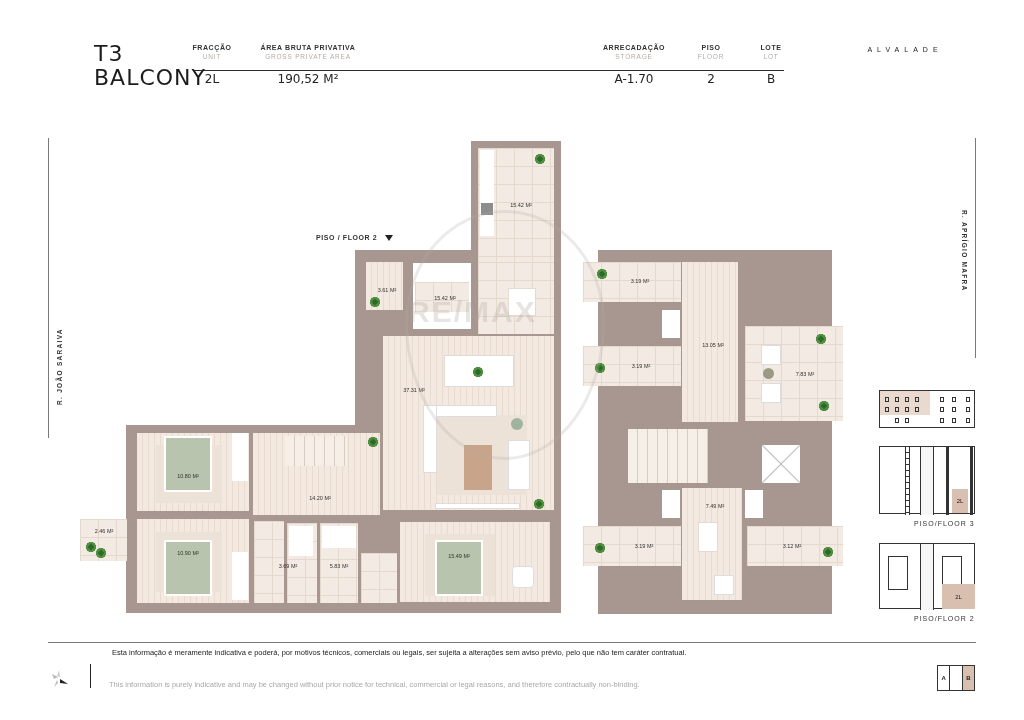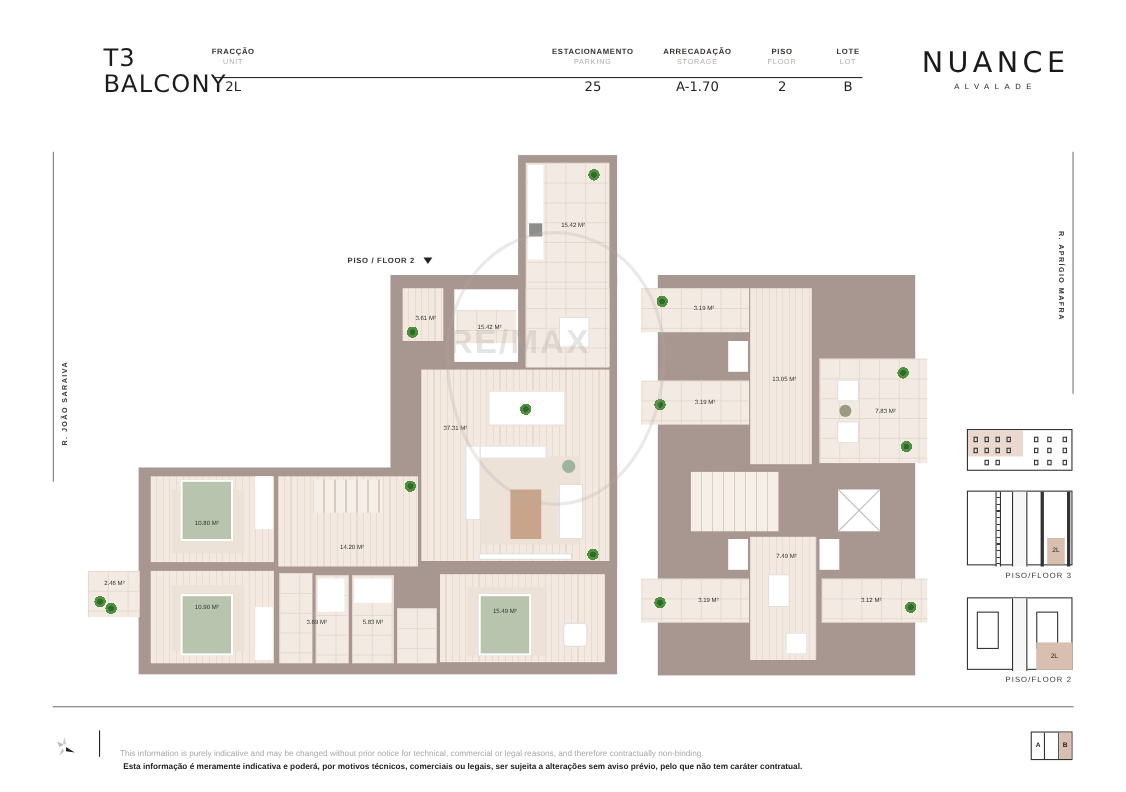--- a/index.html
+++ b/index.html
@@ -51,21 +51,21 @@
   
   .key { position: absolute; border: 1px solid #333; background: #fff; }
   .key .hl { position: absolute; background: #d9bfb0; font-size: 6px; display: flex; align-items: center; justify-content: center; }
   .key-label { position: absolute; font-size: 7px; letter-spacing: 1px; color: #333; white-space: nowrap; }
   .elev-win { position: absolute; width: 4px; height: 5px; border: 1px solid #333; }
 
   
   .footer-rule { position: absolute; left: 48px; top: 642px; width: 928px; height: 1px; background: #777; }
   .footer-logo { position: absolute; left: 48px; top: 668px; width: 20px; height: 20px; }
   .footer-sep { position: absolute; left: 90px; top: 664px; width: 1px; height: 24px; background: #222; }
-  .disc-pt { position: absolute; left: 112px; top: 692px; font-size: 7.5px; font-weight: 700; color: #222; white-space: nowrap; }
+  .disc-pt { position: absolute; left: 112px; top: 648px; font-size: 7.5px; font-weight: 400; color: #222; white-space: nowrap; }
   .disc-en { position: absolute; left: 109px; top: 680px; font-size: 7.5px; color: #a9a9a9; white-space: nowrap; }
   .lot-box { position: absolute; left: 937px; top: 665px; width: 38px; height: 26px; border: 1px solid #333; display: flex; }
   .lot-box .cell { flex: 1; border-right: 1px solid #333; font-size: 6px; font-weight: 700; display: flex; align-items: center; justify-content: center; }
   .lot-box .cell:last-child { border-right: none; }
   .lot-box .cell.active { background: #d9bfb0; }
 </style>
 </head>
 <body>
 
 <div class="title">
@@ -73,44 +73,43 @@
   <div>BALCONY</div>
 </div>
 
 <div class="specs">
   <div class="rule"></div>
   <div class="spec" style="left:18px">
     <div class="pt">FRACÇÃO</div>
     <div class="en">UNIT</div>
     <div class="val">2L</div>
   </div>
-  <div class="spec" style="left:345px">
-    <div class="pt">ESTACIONAMENTO</div>
-    <div class="en">PARKING</div>
-    <div class="val">25</div>
+  <div class="spec" style="left:114px">
+    <div class="pt">ÁREA BRUTA PRIVATIVA</div>
+    <div class="en">GROSS PRIVATE AREA</div>
+    <div class="val">190,52 M²</div>
   </div>
   <div class="spec" style="left:440px">
     <div class="pt">ARRECADAÇÃO</div>
     <div class="en">STORAGE</div>
     <div class="val">A-1.70</div>
   </div>
   <div class="spec" style="left:517px">
     <div class="pt">PISO</div>
     <div class="en">FLOOR</div>
     <div class="val">2</div>
   </div>
   <div class="spec" style="left:577px">
     <div class="pt">LOTE</div>
     <div class="en">LOT</div>
     <div class="val">B</div>
   </div>
 </div>
 
 <div class="brand">
-  <div class="name">NUANCE</div>
   <div class="sub">ALVALADE</div>
 </div>
 
 <div class="street-line" style="left:48px; top:138px; height:300px;"></div>
 <div class="street left">R. JOÃO SARAIVA</div>
 <div class="street-line" style="left:975px; top:138px; height:220px;"></div>
 <div class="street right">R. APRÍGIO MAFRA</div>
 
 <div class="floor-label">
   <span>PISO / FLOOR 2</span><span class="tri"></span>

